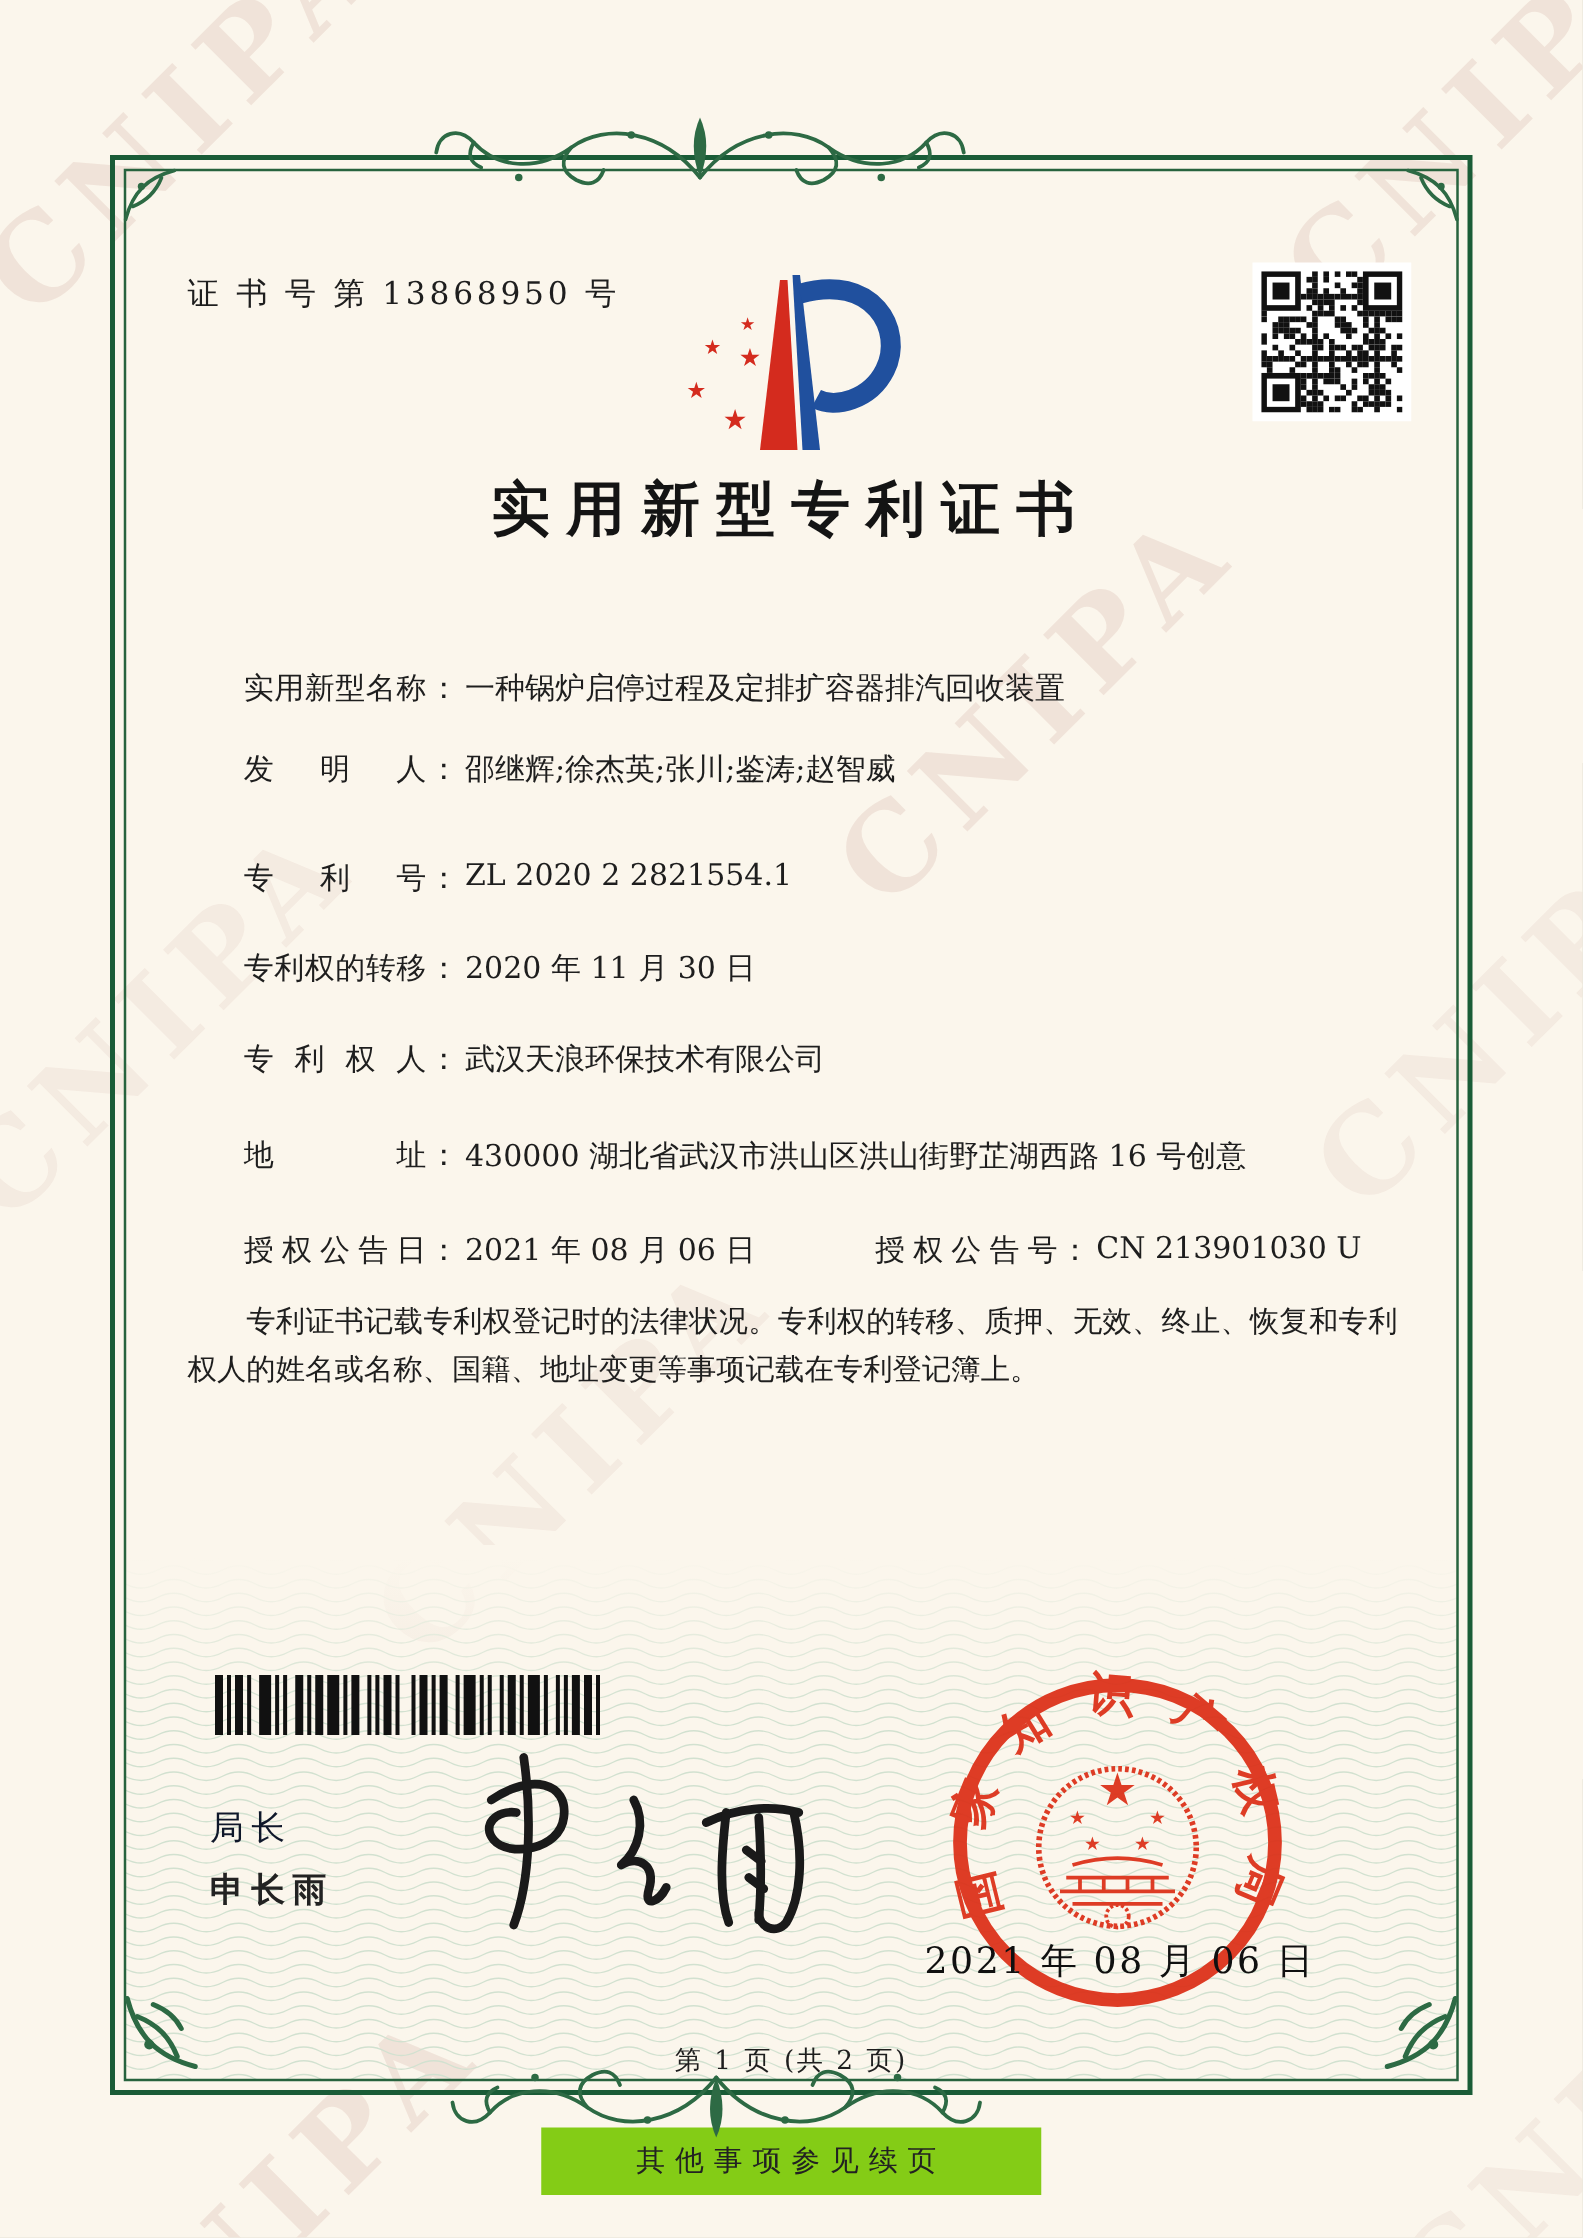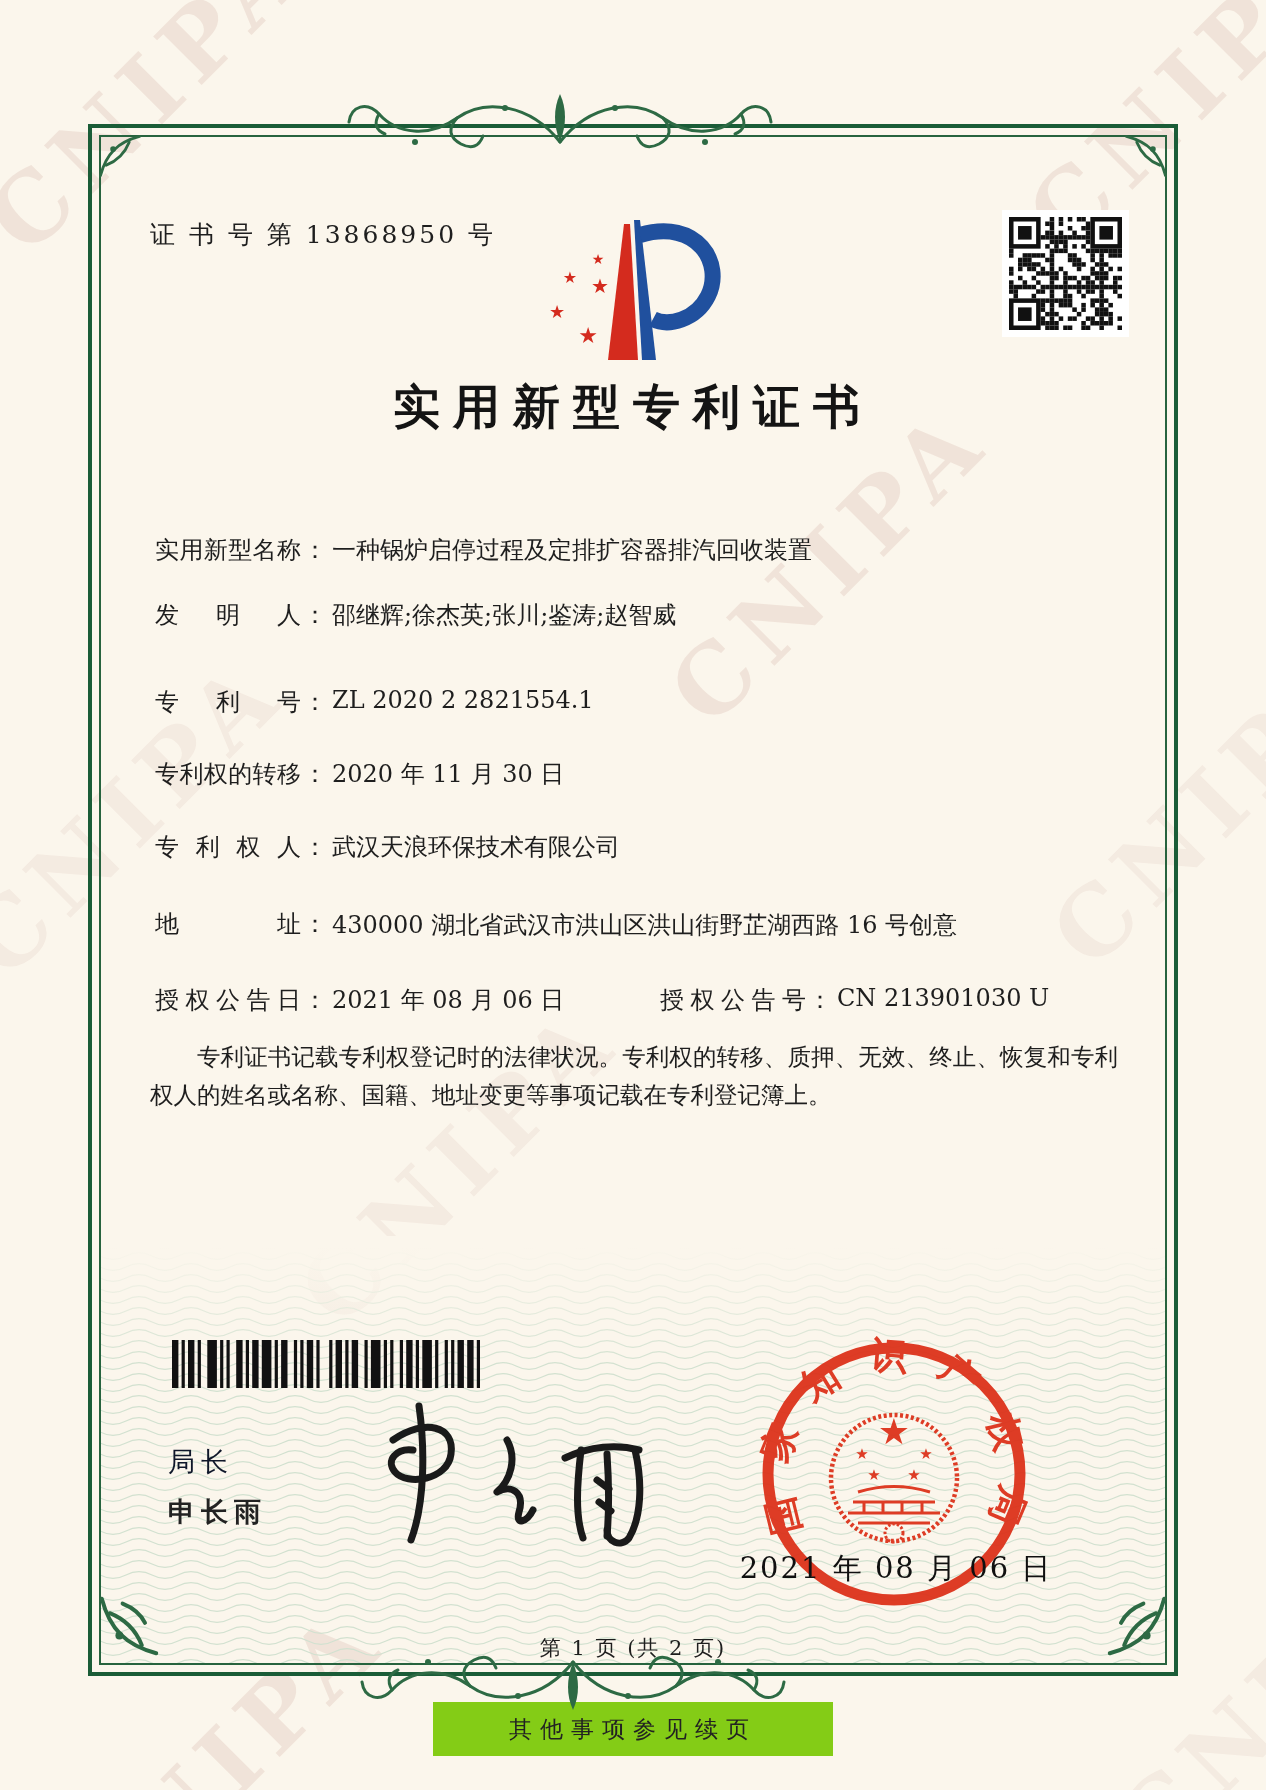--- a/index.html
+++ b/index.html
@@ -23,21 +23,21 @@
   .orn{position:absolute;z-index:5;pointer-events:none;}
   
   .cert-no{position:absolute;left:150px;top:218px;font-size:25px;letter-spacing:3px;z-index:3;}
   .logo{position:absolute;left:520px;top:180px;z-index:3;}
   .qr-box{position:absolute;left:1002px;top:210px;width:127px;height:127px;background:#fff;
     z-index:3;display:flex;align-items:center;justify-content:center;}
   .title{position:absolute;left:88px;top:376px;width:1090px;text-align:center;
     font-size:47px;font-weight:700;letter-spacing:13px;color:#141414;z-index:3;}
   
   .row{position:absolute;left:155px;width:995px;font-size:24px;z-index:3;}
-  .lab{display:inline-block;width:146px;text-align:justify;text-align-last:justify;vertical-align:top;}
+  .lab{display:inline-block;width:146px;text-align:justify;text-align-last:justify;vertical-align:top;margin-left:40px;}
   .colon{display:inline-block;margin:0 5px 0 2px;vertical-align:top;}
   .val{vertical-align:top;}
   .addr-val{display:inline-block;vertical-align:top;line-height:34px;max-width:790px;}
   .grant2{position:absolute;left:505px;top:0;}
   
   .paras{position:absolute;left:150px;top:1038px;width:968px;z-index:3;
     font-size:23.5px;line-height:38px;text-align:justify;}
   .paras p{margin:0;text-indent:2em;}
   
   .waves{position:absolute;left:100px;top:1236px;z-index:1;}

